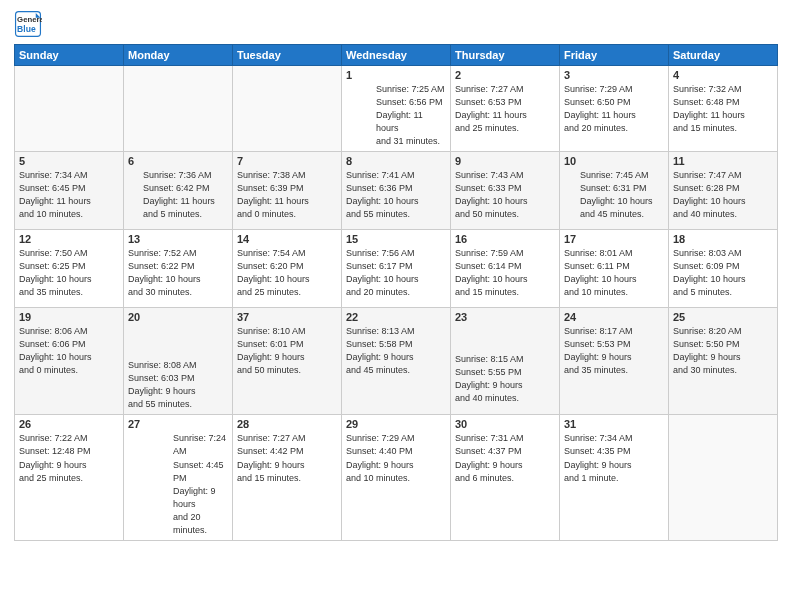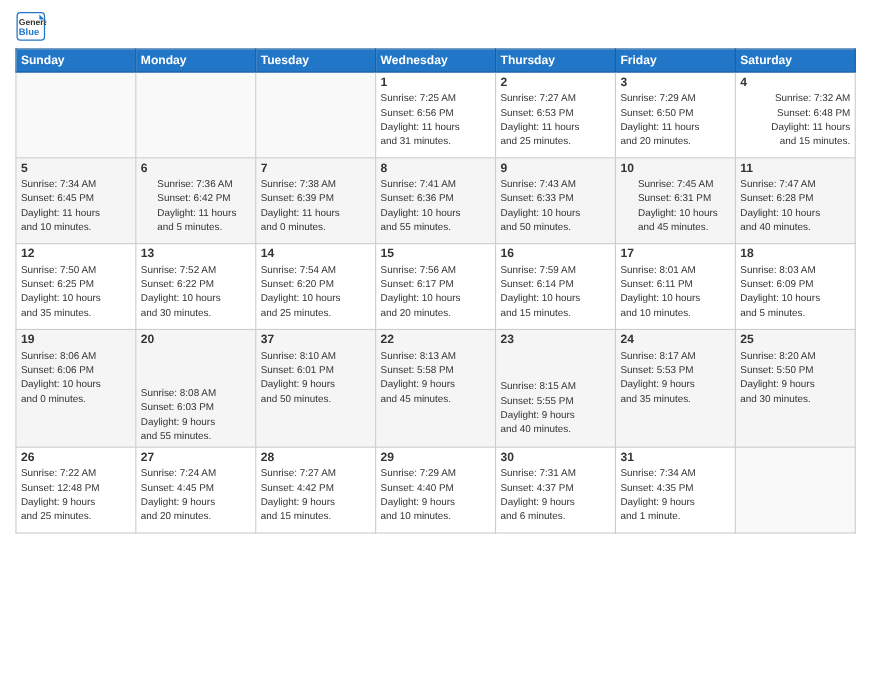--- a/index.html
+++ b/index.html
@@ -116,42 +116,42 @@
           <th>Saturday</th>
         </tr>
     </thead>
     <tbody id="calendar-body">
     <tr>
           <td class="empty-cell"></td>
           <td class="empty-cell"></td>
           <td class="empty-cell"></td>
           <td>
             <span class="day-num">1</span>
-            <div class="day-info" style="white-space: pre-line;">Sunrise: 7:25 AM
+            <div class="day-info" style="white-space: pre-line; margin-left: 30px;">Sunrise: 7:25 AM
 Sunset: 6:56 PM
 Daylight: 11 hours
 and 31 minutes.</div>
           </td>
           <td>
             <span class="day-num">2</span>
             <div class="day-info" style="white-space: pre-line;">Sunrise: 7:27 AM
 Sunset: 6:53 PM
 Daylight: 11 hours
 and 25 minutes.</div>
           </td>
           <td>
             <span class="day-num">3</span>
             <div class="day-info" style="white-space: pre-line;">Sunrise: 7:29 AM
 Sunset: 6:50 PM
 Daylight: 11 hours
 and 20 minutes.</div>
           </td>
           <td>
             <span class="day-num">4</span>
-            <div class="day-info" style="white-space: pre-line; text-align: right;">Sunrise: 7:32 AM
+            <div class="day-info" style="white-space: pre-line;">Sunrise: 7:32 AM
 Sunset: 6:48 PM
 Daylight: 11 hours
 and 15 minutes.</div>
           </td>
         </tr>
         <tr>
           <td>
             <span class="day-num">5</span>
             <div class="day-info" style="white-space: pre-line;">Sunrise: 7:34 AM
 Sunset: 6:45 PM
@@ -306,21 +306,21 @@
         <tr>
           <td>
             <span class="day-num">26</span>
             <div class="day-info" style="white-space: pre-line;">Sunrise: 7:22 AM
 Sunset: 12:48 PM
 Daylight: 9 hours
 and 25 minutes.</div>
           </td>
           <td>
             <span class="day-num">27</span>
-            <div class="day-info" style="white-space: pre-line;">Sunrise: 7:24 AM
+            <div class="day-info" style="white-space: pre-line; margin-left: 45px;">Sunrise: 7:24 AM
 Sunset: 4:45 PM
 Daylight: 9 hours
 and 20 minutes.</div>
           </td>
           <td>
             <span class="day-num">28</span>
             <div class="day-info" style="white-space: pre-line;">Sunrise: 7:27 AM
 Sunset: 4:42 PM
 Daylight: 9 hours
 and 15 minutes.</div>

